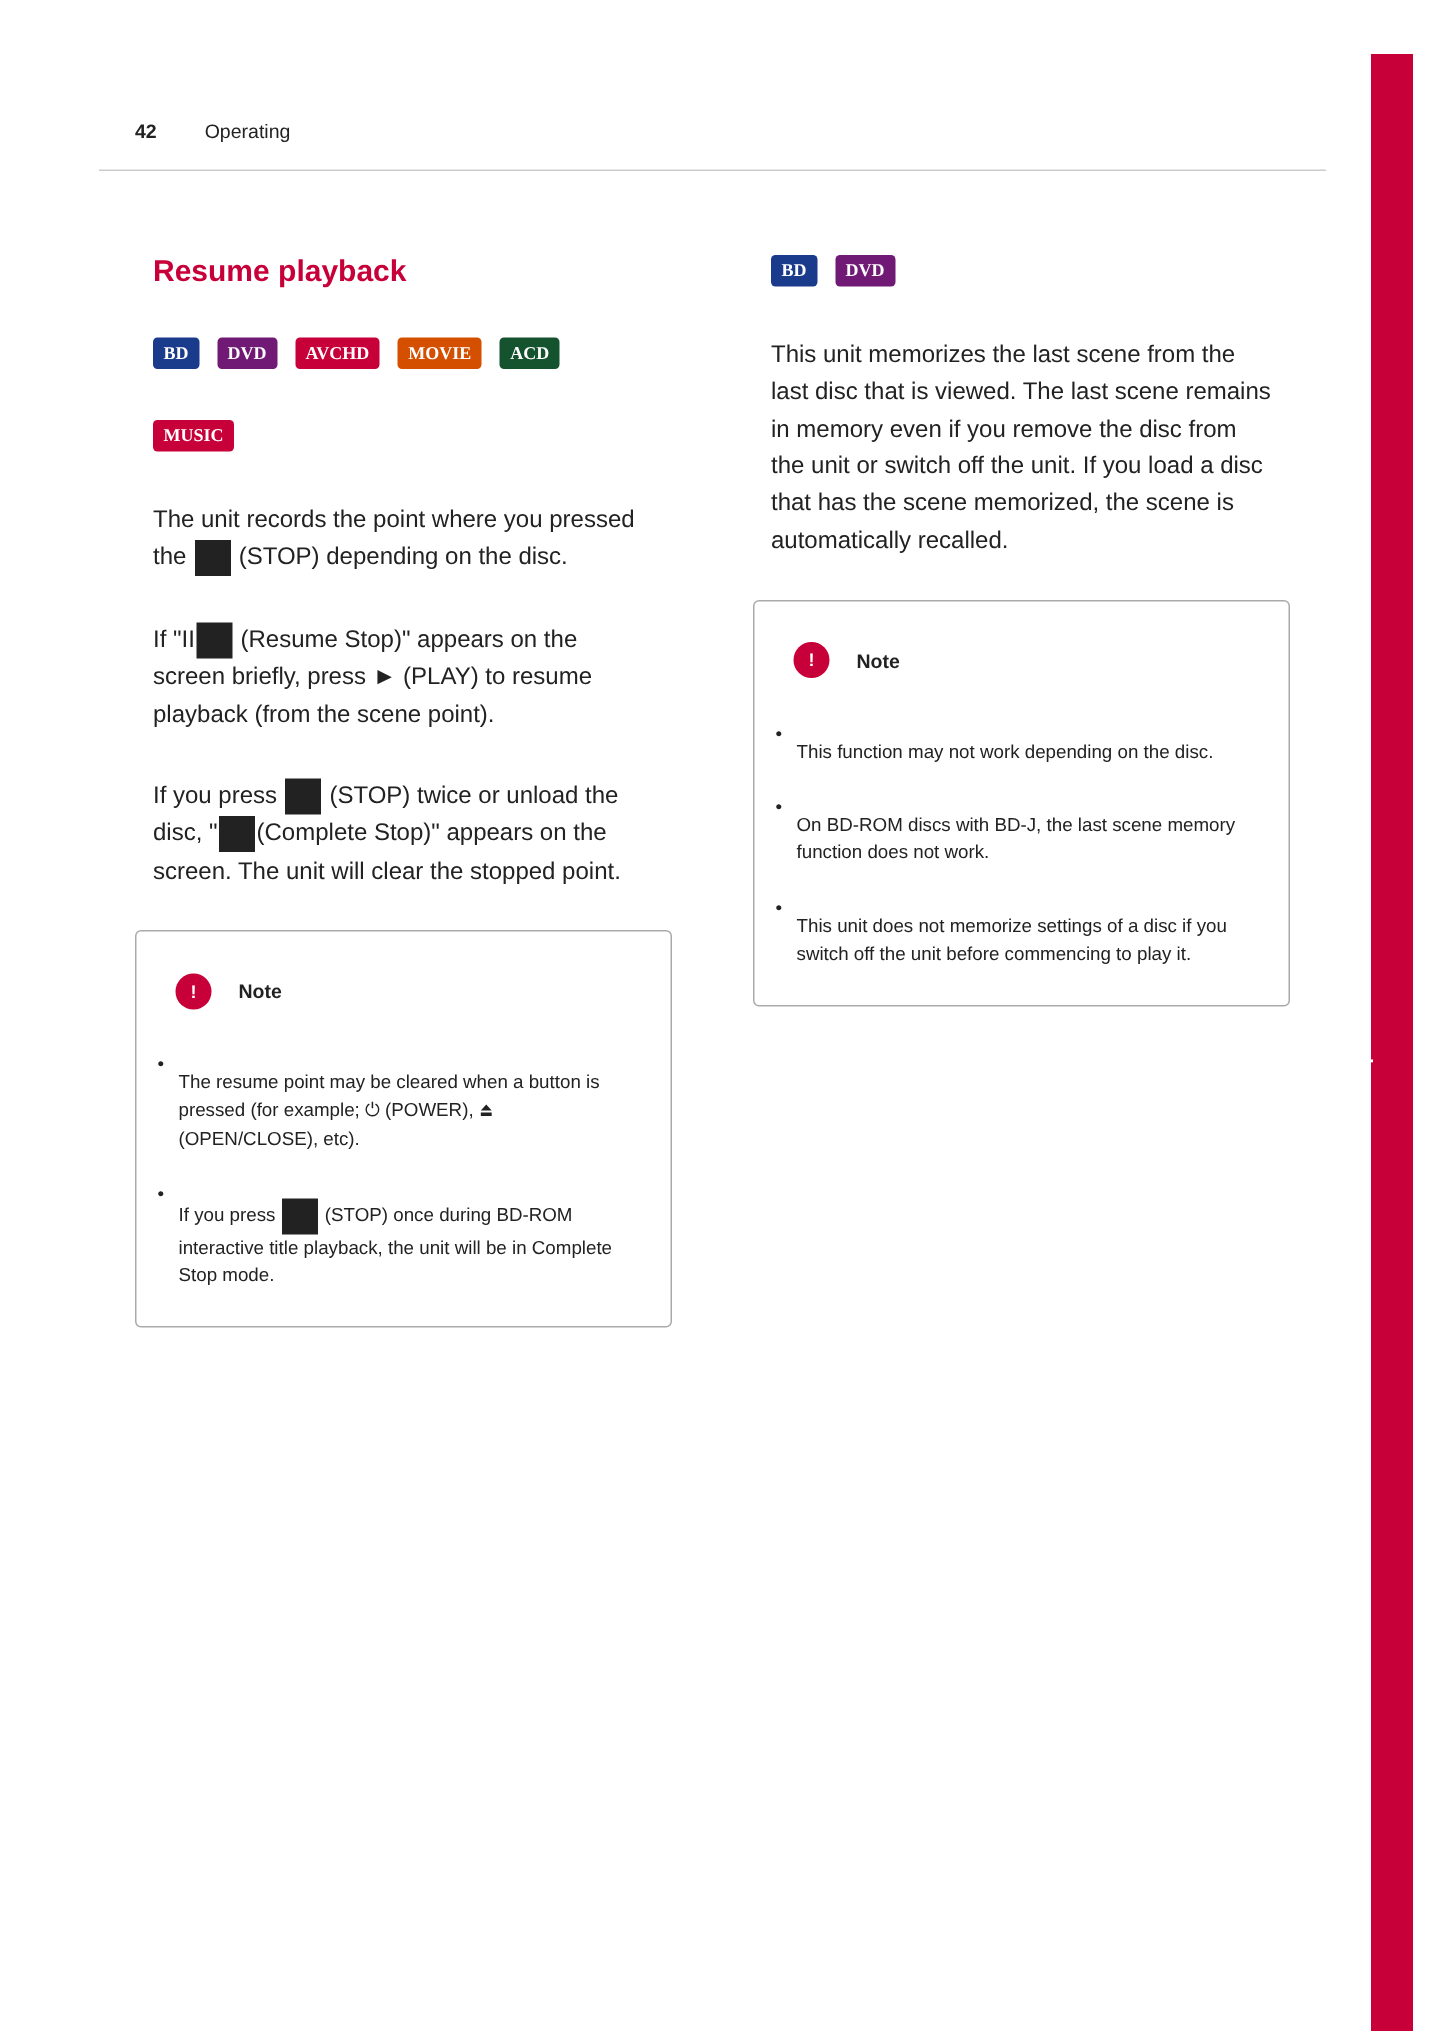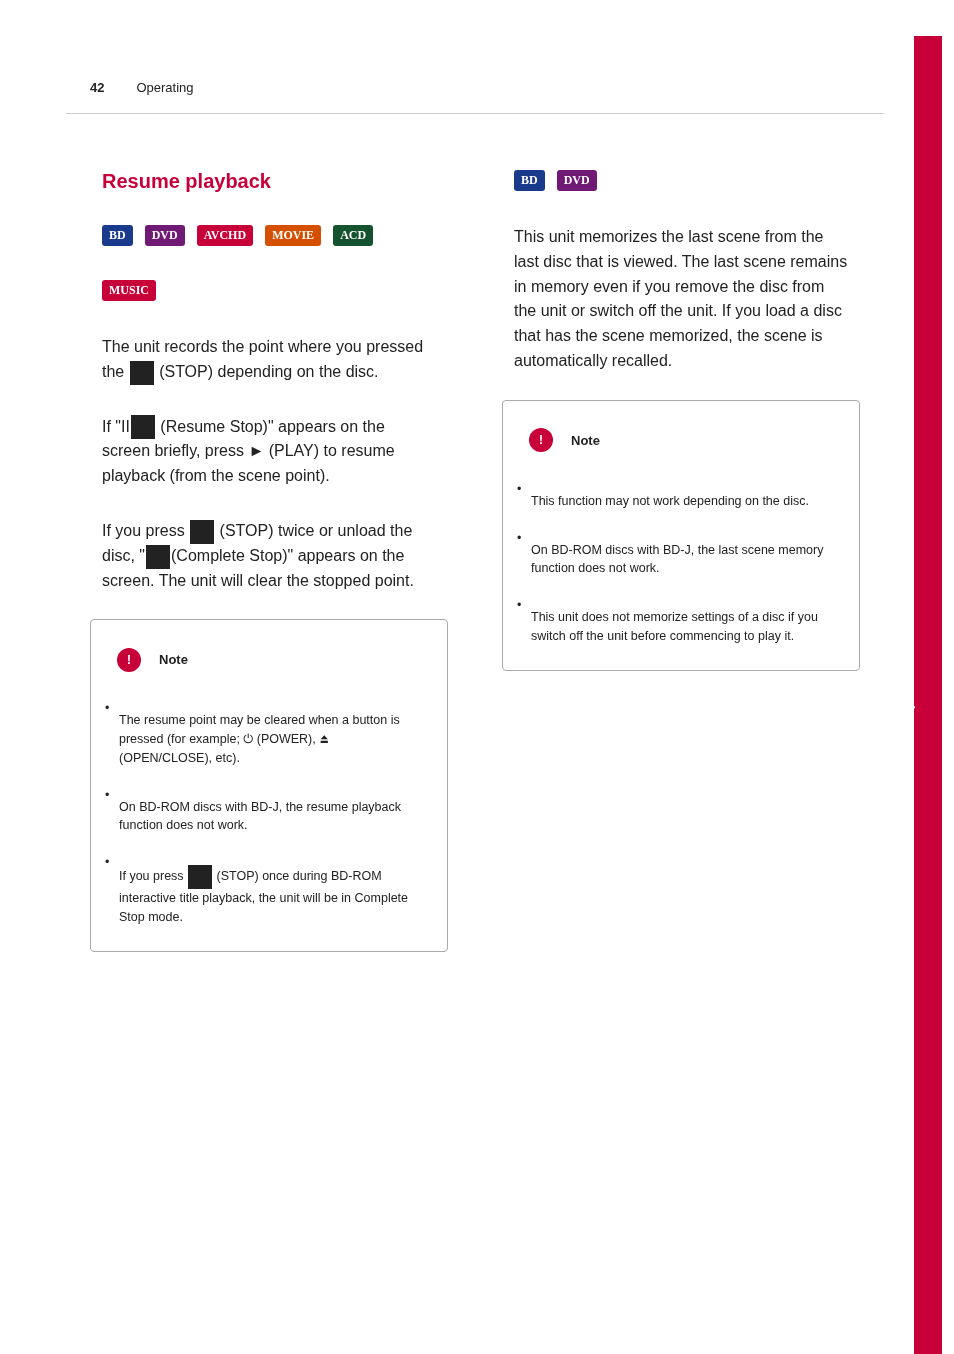--- a/index.html
+++ b/index.html
@@ -239,21 +239,20 @@
           If you press <span class="symbol-stop"></span> (STOP) twice or unload the disc, "<span class="symbol-stop"></span>(Complete Stop)" appears on the screen. The unit will clear the stopped point.
         </p>
 
         <div class="note-box">
           <div class="note-header">
             <span class="note-icon">!</span>
             <span class="note-title">Note</span>
           </div>
           <ul class="note-list">
             <li>The resume point may be cleared when a button is pressed (for example; ⏻ (POWER), ⏏ (OPEN/CLOSE), etc).</li>
-            <li>On BD-ROM discs with BD-J, the resume playback function does not work.</li>
             <li>If you press <span class="symbol-stop"></span> (STOP) once during BD-ROM interactive title playback, the unit will be in Complete Stop mode.</li>
           </ul>
         </div>
       </div>
 
       <div class="col-right">
 
         <div class="badge-row">
           <span class="badge badge-blue">BD</span>
           <span class="badge badge-teal">DVD</span>

